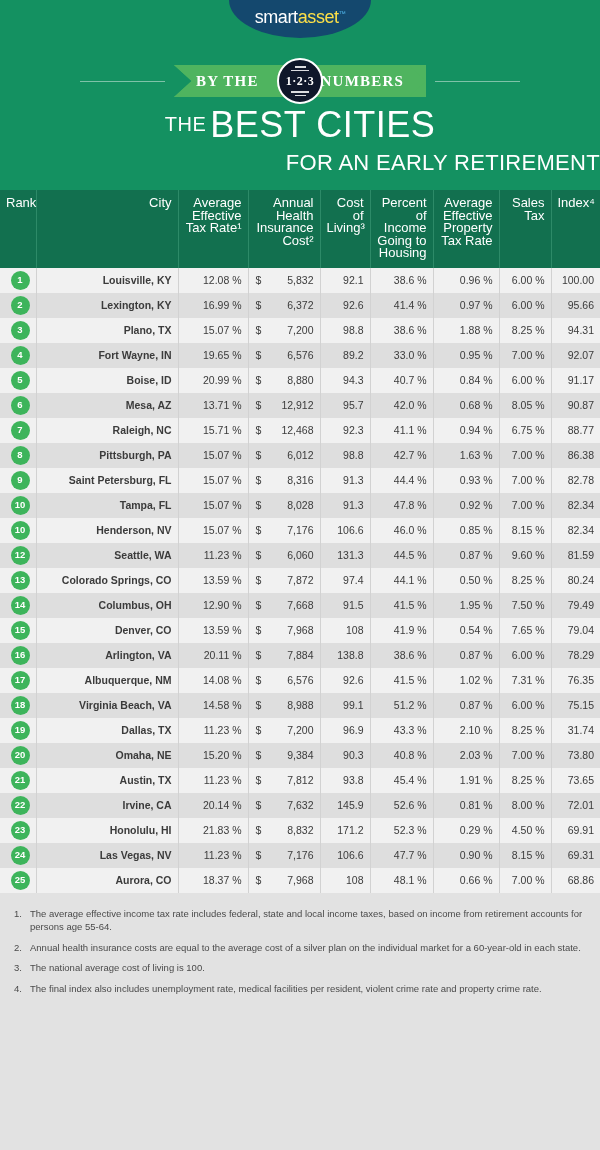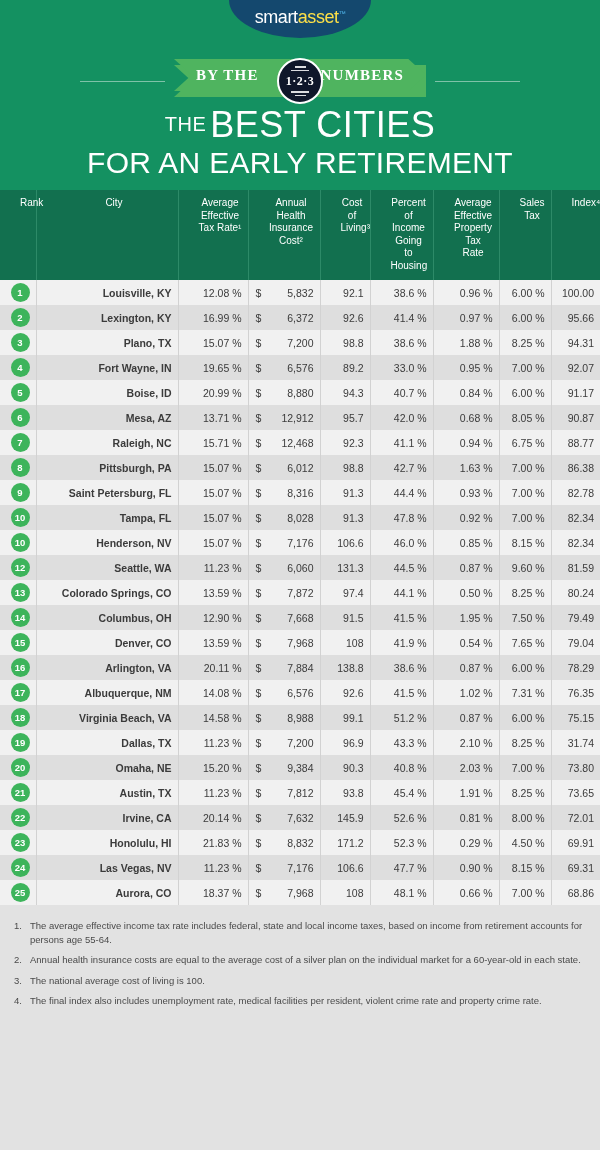--- a/index.html
+++ b/index.html
@@ -76,21 +76,21 @@
     top: 7px;
     width: 252px;
     height: 32px;
     background: #4FB45F;
     clip-path: polygon(0 0, 100% 0, 100% 100%, 0 100%, 7% 50%);
   }
   .ribbon-inner {
     position: absolute;
     left: 50%;
     transform: translateX(-50%);
-    top: 1px;
+    top: 7px;
     width: 252px;
     height: 32px;
     background: #4FB45F;
     clip-path: polygon(0 0, 93% 0, 100% 50%, 93% 100%, 0 100%, 7% 50%);
     display: flex;
     align-items: center;
     justify-content: space-between;
     padding: 0 22px;
   }
   .ribbon-word {
@@ -147,42 +147,43 @@
     line-height: 40px;
     white-space: nowrap;
   }
   .title-the {
     font-size: 20px;
     letter-spacing: 0.5px;
     vertical-align: 6px;
     margin-right: 4px;
   }
   .title-line2 {
-    font-size: 30px;
+    font-size: 22px;
     font-weight: 300;
     letter-spacing: 0.3px;
     line-height: 36px;
     white-space: nowrap;
+    text-align: right;
   }
 
   
   .table {
     width: 600px;
     border-collapse: collapse;
     table-layout: fixed;
   }
   .table thead th {
     background: #12704F;
     color: #FFFFFF;
-    font-size: 10px;
+    font-size: 13px;
     font-weight: normal;
     line-height: 12.5px;
-    text-align: center;
+    text-align: right;
     vertical-align: top;
-    padding: 7px 6px 8px 20px;
+    padding: 7px 6px 8px 6px;
     border-right: 1px solid #2D8A68;
     height: 66px;
   }
   .table thead th.last { border-right: none; }
 
   .table tbody td {
     font-size: 10.5px;
     color: #3B3B3B;
     padding: 0 6px;
     height: 25px;

